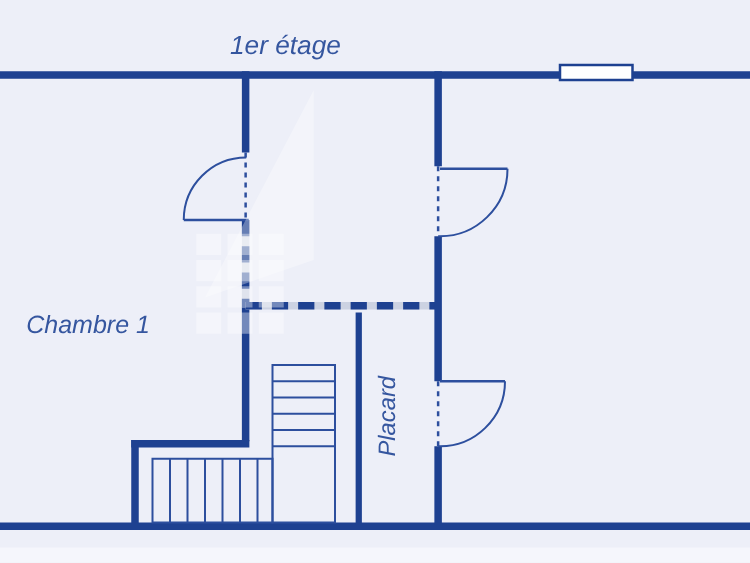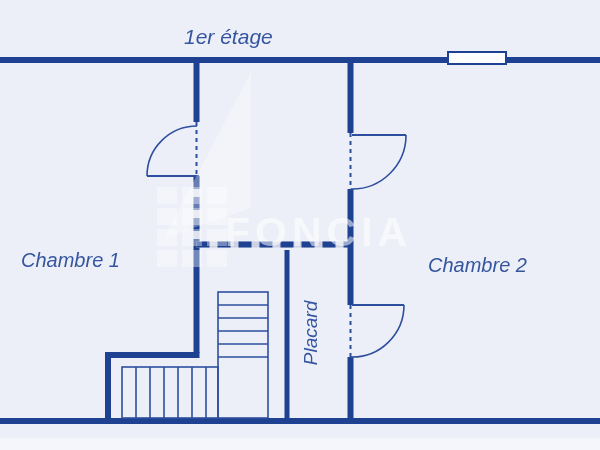--- a/index.html
+++ b/index.html
@@ -134,21 +134,19 @@
         <rect class="wm-square" x="157" y="229" width="20" height="17"></rect>
         <rect class="wm-square" x="182" y="229" width="20" height="17"></rect>
         <rect class="wm-square" x="207" y="229" width="20" height="17"></rect>
         <rect class="wm-square" x="157" y="250" width="20" height="17"></rect>
         <rect class="wm-square" x="182" y="250" width="20" height="17"></rect>
         <rect class="wm-square" x="207" y="250" width="20" height="17"></rect>
       </g>
     </g>
   </svg>
 
-  <div class="watermark-text">FONCIA</div>
 
   <div class="label label-title">1er étage</div>
   <div class="label label-chambre1">Chambre 1</div>
-  <div class="label label-chambre2">Chambre 2</div>
   <div class="label label-placard">Placard</div>
 
   <div class="bottom-strip"></div>
 </div>
 
 </body></html>

